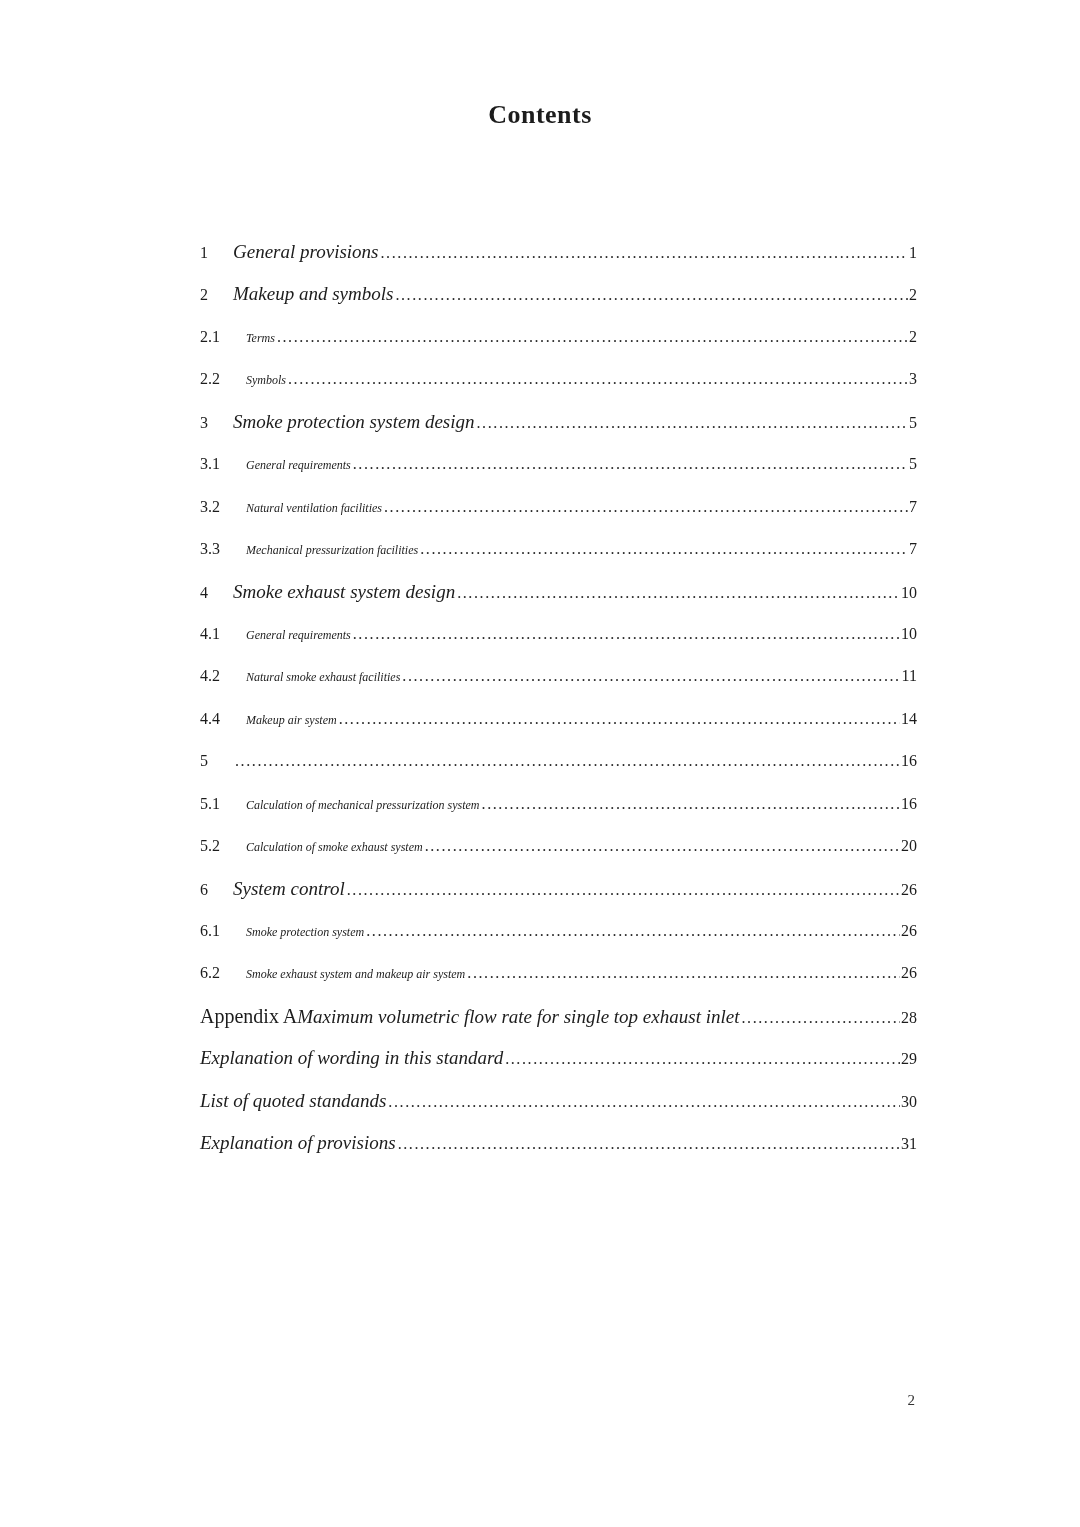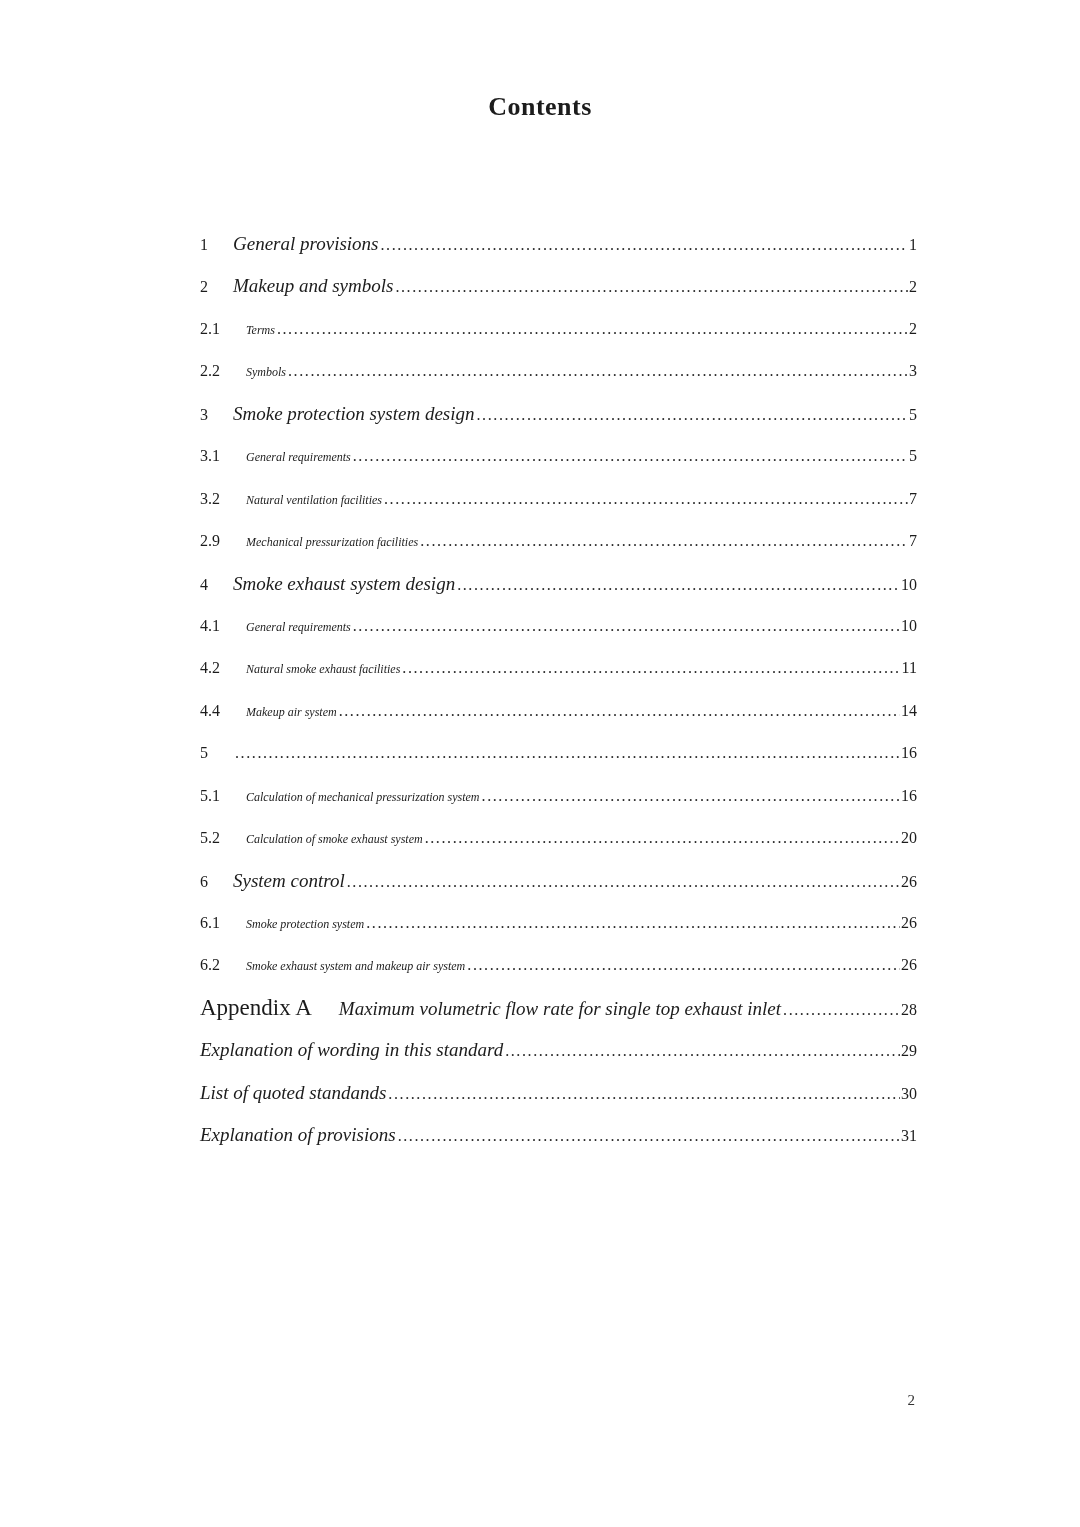--- a/index.html
+++ b/index.html
@@ -10,21 +10,21 @@
   .page {
     position: relative;
     width: 1080px;
     height: 1527px;
     background: #ffffff;
     font-family: "Liberation Serif", serif;
     color: #1c1c1c;
     overflow: hidden;
   }
   .doc-title {
-    margin: 8px;
+    margin: 16px;
     padding-top: 82px;
     text-align: center;
     font-size: 26px;
     line-height: 34px;
     font-weight: bold;
     letter-spacing: 0.5px;
   }
   .toc {
     margin: 99px 163px 0 200px; 
   }
@@ -36,22 +36,21 @@
     white-space: nowrap;
   }
   .toc-row .num {
     flex: 0 0 auto;
     font-size: 16px;
   }
   .toc-row.l1 .num { width: 33px; }
   .toc-row.l2 .num { width: 46px; }
   .toc-row.appendix .num {
     width: auto;
-    margin-right: 27px;
-    font-size: 23px;
+    font-size: 20px;
   }
   .toc-row .label {
     flex: 0 0 auto;
     font-size: 19px;
     font-style: italic;
   }
   .toc-row.l2 .label { font-size: 12px; }
   .toc-row .dots {
     flex: 1 1 auto;
     overflow: hidden;
@@ -120,21 +119,21 @@
     <span class="dots"></span>
     <span class="pagenum">5</span>
   </div>
       <div class="toc-row l2">
     <span class="num">3.2</span>
     <span class="label">Natural ventilation facilities</span>
     <span class="dots"></span>
     <span class="pagenum">7</span>
   </div>
       <div class="toc-row l2">
-    <span class="num">2.9</span>
+    <span class="num">3.3</span>
     <span class="label">Mechanical pressurization facilities</span>
     <span class="dots"></span>
     <span class="pagenum">7</span>
   </div>
       <div class="toc-row l1">
     <span class="num">4</span>
     <span class="label">Smoke exhaust system design</span>
     <span class="dots"></span>
     <span class="pagenum">10</span>
   </div>

